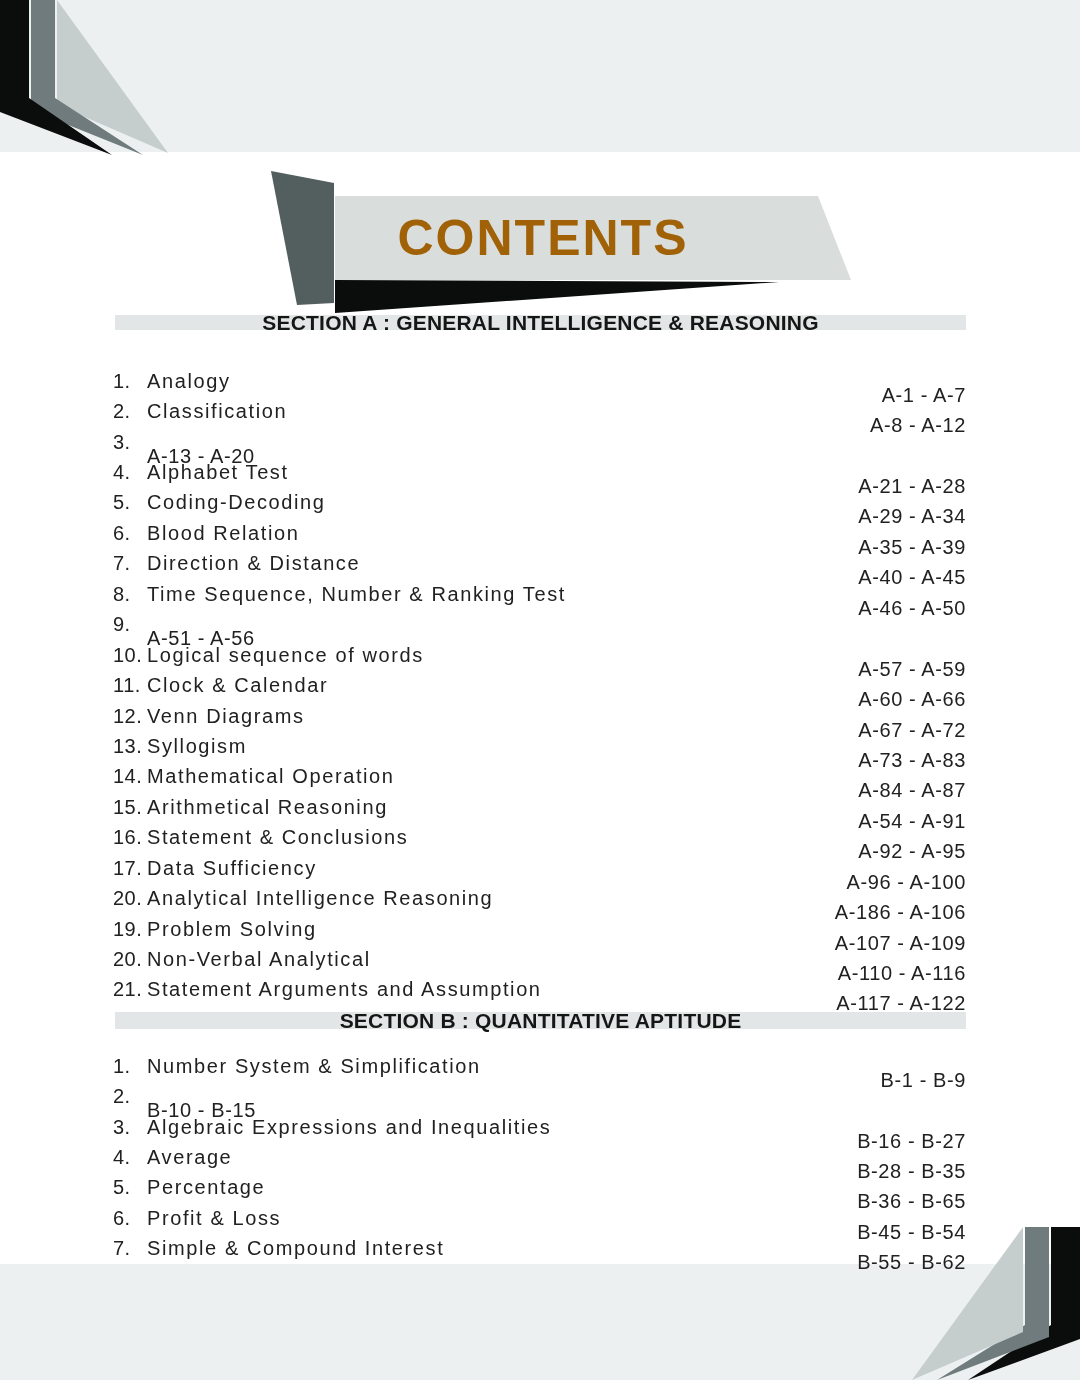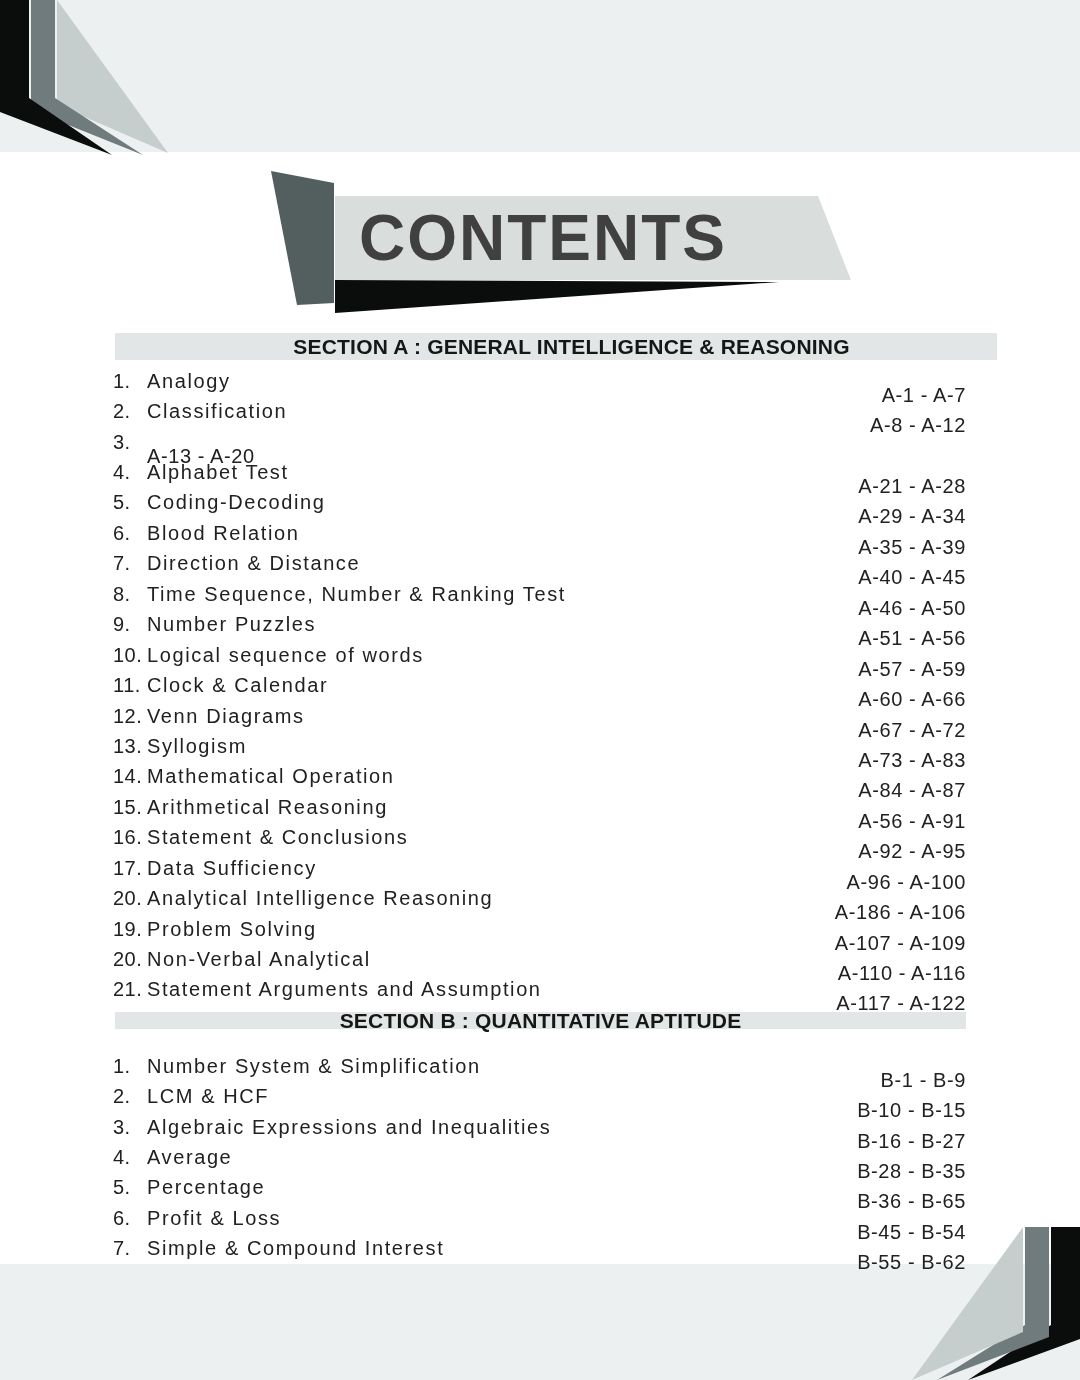--- a/index.html
+++ b/index.html
@@ -21,21 +21,21 @@
   .band{fill:var(--band);}
   .tri-light{fill:var(--tri_light);}
   .tri-gray{fill:var(--tri_gray);}
   .tri-black{fill:var(--ink);}
   .banner-side{fill:var(--banner_side);}
   .banner-plate{fill:var(--banner_bg);}
   .banner-wedge{fill:var(--ink);}
   .contents-title{
     position:absolute;left:335px;top:196px;width:416px;height:84px;
     display:flex;align-items:center;justify-content:center;
-    font-size:64px;font-weight:bold;letter-spacing:2px;color:#404040;
+    font-size:50px;font-weight:bold;letter-spacing:2px;color:#a16207;
   }
   .section-bar{
     position:absolute;left:115px;width:851px;background:var(--bar_bg);
     display:flex;align-items:center;justify-content:center;
     font-weight:bold;font-size:21px;color:#151616;letter-spacing:0.2px;
     white-space:nowrap;
   }
   .toc-list{position:absolute;left:113px;width:853px;}
   .toc-row{
     display:flex;align-items:center;height:30.45px;
@@ -70,21 +70,21 @@
     <g>
       <polygon class="banner-side" points="271,171 334,183 334,303 297,305"></polygon>
       <polygon class="banner-wedge" points="335,280 779,282 335,313"></polygon>
       <polygon class="banner-plate" points="335,196 818,196 851,280 335,280"></polygon>
     </g>
   </svg>
 
   <div class="contents-title">CONTENTS</div>
 
   <div id="sections-host">
-      <div class="section-bar" style="top: 333px; height: 27px; padding-left: 31px;">SECTION A : GENERAL INTELLIGENCE &amp; REASONING</div>
+      <div class="section-bar" style="top: 315px; height: 15px;">SECTION A : GENERAL INTELLIGENCE &amp; REASONING</div>
       <div class="toc-list" style="top: 366px;">
         <div class="toc-row">
           <span class="toc-num">1.</span>
           <span class="toc-title">Analogy</span>
           <span class="toc-pages">A-1 - A-7</span>
         </div>
         <div class="toc-row">
           <span class="toc-num">2.</span>
           <span class="toc-title">Classification</span>
           <span class="toc-pages">A-8 - A-12</span>
@@ -113,21 +113,20 @@
           <span class="toc-title">Direction &amp; Distance</span>
           <span class="toc-pages">A-40 - A-45</span>
         </div>
         <div class="toc-row">
           <span class="toc-num">8.</span>
           <span class="toc-title">Time Sequence, Number &amp; Ranking Test</span>
           <span class="toc-pages">A-46 - A-50</span>
         </div>
         <div class="toc-row">
           <span class="toc-num">9.</span>
-          <span class="toc-title">Number Puzzles</span>
           <span class="toc-pages">A-51 - A-56</span>
         </div>
         <div class="toc-row">
           <span class="toc-num">10.</span>
           <span class="toc-title">Logical sequence of words</span>
           <span class="toc-pages">A-57 - A-59</span>
         </div>
         <div class="toc-row">
           <span class="toc-num">11.</span>
           <span class="toc-title">Clock &amp; Calendar</span>
@@ -144,21 +143,21 @@
           <span class="toc-pages">A-73 - A-83</span>
         </div>
         <div class="toc-row">
           <span class="toc-num">14.</span>
           <span class="toc-title">Mathematical Operation</span>
           <span class="toc-pages">A-84 - A-87</span>
         </div>
         <div class="toc-row">
           <span class="toc-num">15.</span>
           <span class="toc-title">Arithmetical Reasoning</span>
-          <span class="toc-pages">A-56 - A-91</span>
+          <span class="toc-pages">A-54 - A-91</span>
         </div>
         <div class="toc-row">
           <span class="toc-num">16.</span>
           <span class="toc-title">Statement &amp; Conclusions</span>
           <span class="toc-pages">A-92 - A-95</span>
         </div>
         <div class="toc-row">
           <span class="toc-num">17.</span>
           <span class="toc-title">Data Sufficiency</span>
           <span class="toc-pages">A-96 - A-100</span>
@@ -186,21 +185,20 @@
       </div>
       <div class="section-bar" style="top: 1012px; height: 17px;">SECTION B : QUANTITATIVE APTITUDE</div>
       <div class="toc-list" style="top: 1051px;">
         <div class="toc-row">
           <span class="toc-num">1.</span>
           <span class="toc-title">Number System &amp; Simplification</span>
           <span class="toc-pages">B-1 - B-9</span>
         </div>
         <div class="toc-row">
           <span class="toc-num">2.</span>
-          <span class="toc-title">LCM &amp; HCF</span>
           <span class="toc-pages">B-10 - B-15</span>
         </div>
         <div class="toc-row">
           <span class="toc-num">3.</span>
           <span class="toc-title">Algebraic Expressions and Inequalities</span>
           <span class="toc-pages">B-16 - B-27</span>
         </div>
         <div class="toc-row">
           <span class="toc-num">4.</span>
           <span class="toc-title">Average</span>

